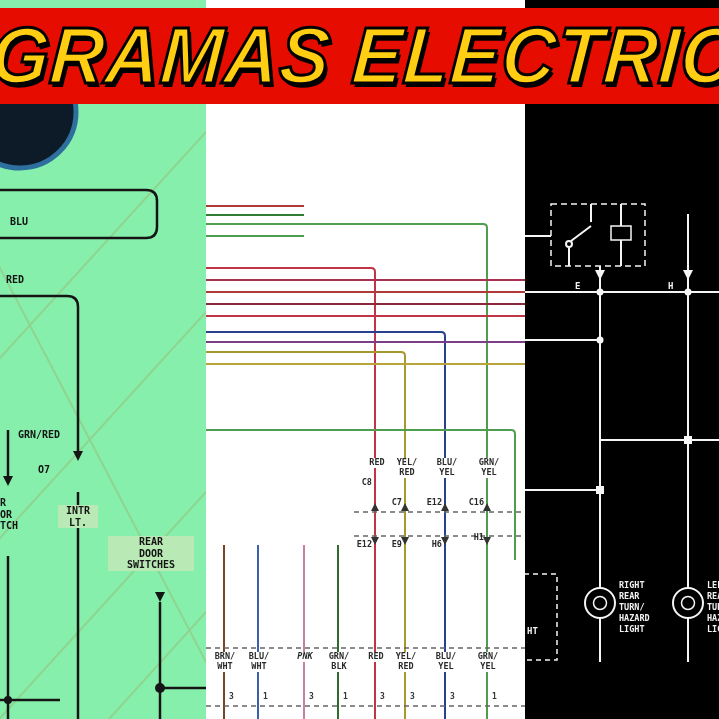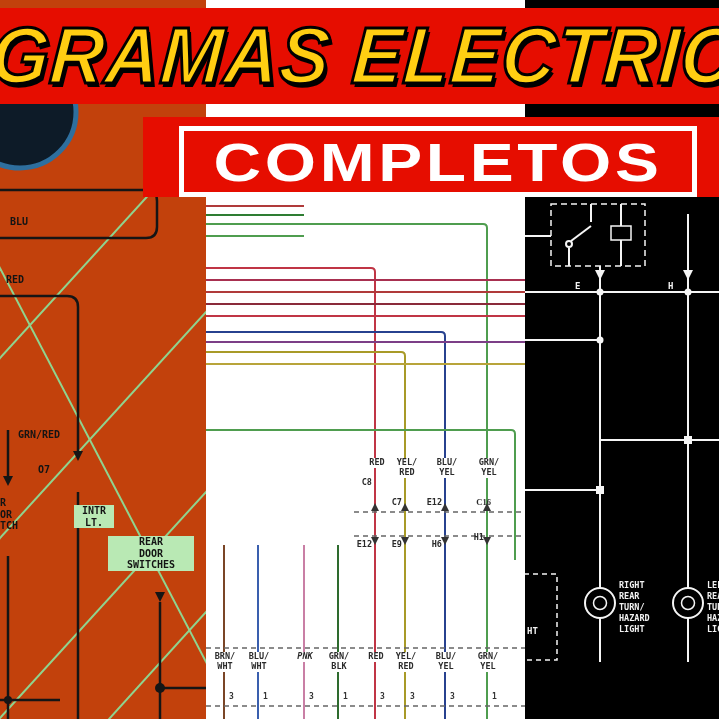--- a/index.html
+++ b/index.html
@@ -1,18 +1,18 @@
 <!DOCTYPE html>
 <html><head>
 <meta charset="utf-8">
 <style>
   html,body{margin:0;padding:0;background:#fff;}
   #stage{position:relative;width:719px;height:719px;overflow:hidden;background:#fff;font-family:"Liberation Sans",sans-serif;}
   .panel{position:absolute;top:0;height:719px;overflow:hidden;}
-  #left-panel{left:0;width:246px;background:#c2410c;}
+  #left-panel{left:0;width:246px;background:#86efac;}
   #mid-panel{left:206px;width:319px;background:#ffffff;}
   #right-panel{left:525px;width:194px;background:#000000;}
   .panel svg{position:absolute;left:0;top:0;}
   .lbl{position:absolute;font-family:"DejaVu Sans Mono","Liberation Mono",monospace;font-weight:bold;white-space:pre-line;line-height:1.15;}
   .lbl-left{color:#141414;font-size:10px;}
   .lbl-left.masked{background:#b9e9b4;}
   .lbl-mid{color:#2a2a2a;font-size:8.5px;background:#ffffff;padding:0 1px;text-align:center;}
   .lbl-mid.rt{text-align:right;background:transparent;}
   .pin{position:absolute;color:#333;font-size:8px;font-family:"DejaVu Sans Mono",monospace;font-weight:bold;background:#fff;}
   .lbl-right{color:#f2f2f2;font-size:9px;}
@@ -54,21 +54,21 @@
       <polygon points="73,451 83,451 78,461" fill="#151515"></polygon>
       <polygon points="155,592 165,592 160,602" fill="#151515"></polygon>
       <polygon points="3,476 13,476 8,486" fill="#151515"></polygon>
       <circle cx="160" cy="688" r="5" fill="#151515"></circle>
       <circle cx="8" cy="700" r="4" fill="#151515"></circle>
     </svg>
     <div class="lbl lbl-left" style="left:10px;top:216px;">BLU</div>
     <div class="lbl lbl-left" style="left:6px;top:274px;">RED</div>
     <div class="lbl lbl-left" style="left:18px;top:429px;">GRN/RED</div>
     <div class="lbl lbl-left" style="left:38px;top:464px;">O7</div>
-    <div class="lbl lbl-left masked" style="left:58px;top:505px;width:40px;text-align:center;margin-left:16px;">INTR
+    <div class="lbl lbl-left masked" style="left:58px;top:505px;width:40px;text-align:center;">INTR
 LT.</div>
     <div class="lbl lbl-left masked" style="left:108px;top:536px;width:86px;text-align:center;">REAR
 DOOR
 SWITCHES</div>
     <div class="lbl lbl-left" style="left:0px;top:497px;">R
 OR
 TCH</div>
   </div>
 
   <div id="mid-panel" class="panel">
@@ -114,21 +114,21 @@
     <div class="lbl lbl-mid" style="left:185px;top:458px;width:30px;">YEL/
 RED</div>
     <div class="lbl lbl-mid" style="left:225px;top:458px;width:30px;">BLU/
 YEL</div>
     <div class="lbl lbl-mid" style="left:267px;top:458px;width:30px;">GRN/
 YEL</div>
 
     <div class="lbl lbl-mid rt" style="left:139px;top:478px;width:26px;">C8</div>
     <div class="lbl lbl-mid rt" style="left:169px;top:498px;width:26px;">C7</div>
     <div class="lbl lbl-mid rt" style="left:209px;top:498px;width:26px;">E12</div>
-    <div class="lbl lbl-mid rt" style="left:258px;top:498px;width:26px;font-family:Liberation Serif, serif;">C16</div>
+    <div class="lbl lbl-mid rt" style="left:251px;top:498px;width:26px;">C16</div>
 
     <div class="lbl lbl-mid rt" style="left:139px;top:540px;width:26px;">E12</div>
     <div class="lbl lbl-mid rt" style="left:169px;top:540px;width:26px;">E9</div>
     <div class="lbl lbl-mid rt" style="left:209px;top:540px;width:26px;">H6</div>
     <div class="lbl lbl-mid rt" style="left:251px;top:533px;width:26px;">H1</div>
 
     <div class="lbl lbl-mid" style="left:1px;top:652px;width:34px;">BRN/
 WHT</div>
     <div class="lbl lbl-mid" style="left:35px;top:652px;width:34px;">BLU/
 WHT</div>
@@ -199,19 +199,14 @@
 TURN/
 HAZARD
 LIGHT</div>
     <div class="lbl lbl-right" style="left:2px;top:610px;margin-top:16px;">HT</div>
   </div>
 
   <div id="top-banner">
     <div class="title">GRAMAS ELECTRIC</div>
   </div>
 
-  <div id="completos-band">
-    <div id="completos-box">
-      <div id="completos-text">COMPLETOS</div>
-    </div>
-  </div>
 
 </div>
 
 </body></html>

